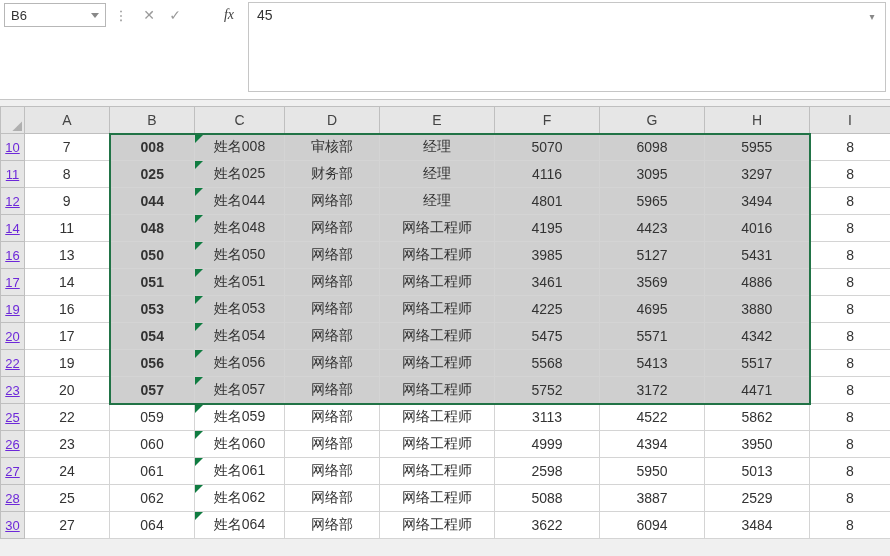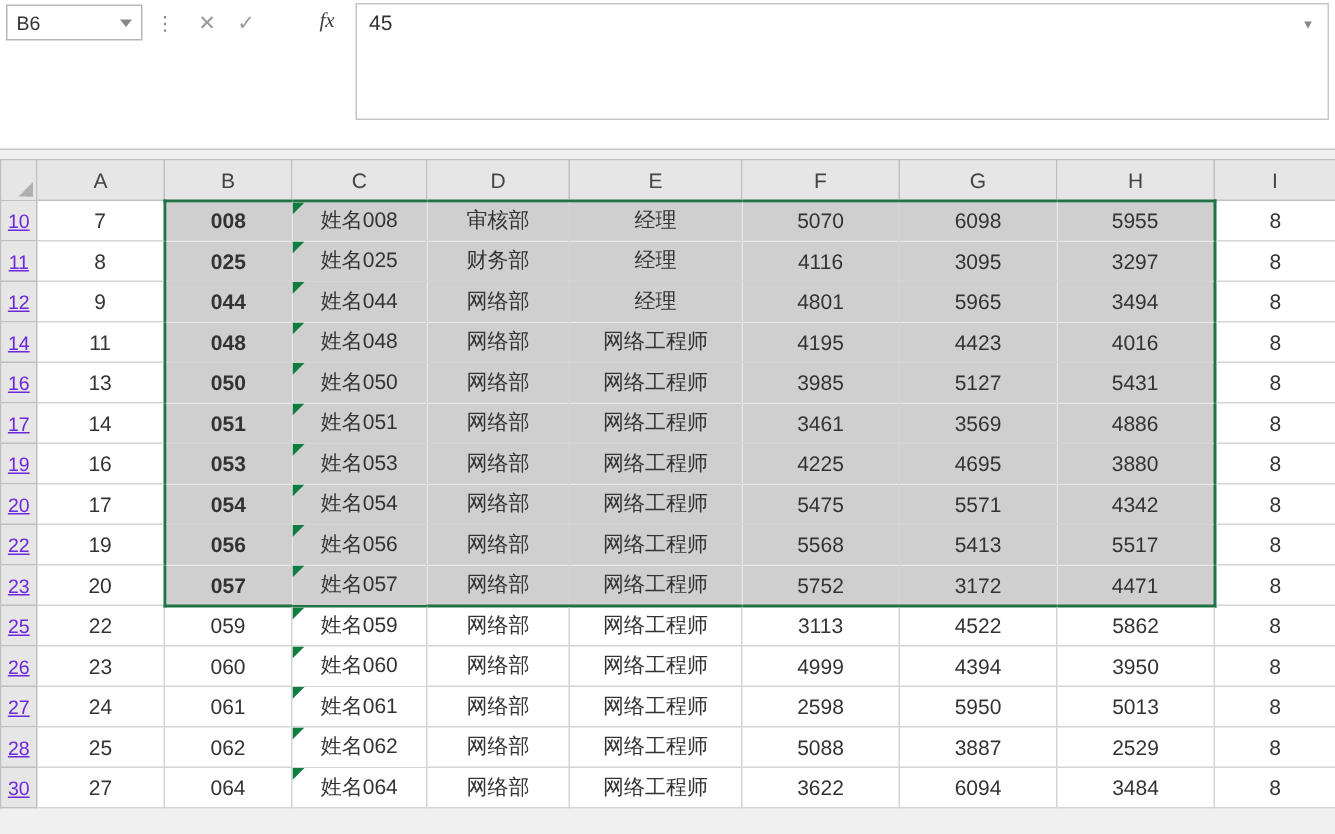--- a/index.html
+++ b/index.html
@@ -22,21 +22,21 @@
     border-bottom: 1px solid #c6c6c6;
     height: 100px;
     padding: 2px 4px 0 4px;
   }
   .name-box-wrap {
     display: flex;
     align-items: center;
     height: 26px;
   }
   .name-box {
-    width: 91px;
+    width: 102px;
     height: 24px;
     border: 1px solid #b7b7b7;
     background: #fff;
     display: flex;
     align-items: center;
     padding: 0 6px;
     position: relative;
   }
   .name-box .caret {
     position: absolute;
@@ -58,21 +58,21 @@
     width: 26px; height: 26px;
     display: flex; align-items:center; justify-content:center;
     color: #9a9a9a;
     font-size: 14px;
   }
   .fx-icon { font-style: italic; font-family: "Times New Roman", serif; color:#404040;margin-left:28px; }
   .formula-input {
     flex: 1;
     border: 1px solid #c6c6c6;
     background: #fff;
-    height: 78px;
+    height: 90px;
     margin-left: 6px;
     padding: 4px 8px;
     position: relative;
     font-size: 14px;
     color:#333;
   }
   .formula-expand {
     position:absolute; right:6px; top:6px;
     width:14px;height:14px;
     display:flex;align-items:center;justify-content:center;

